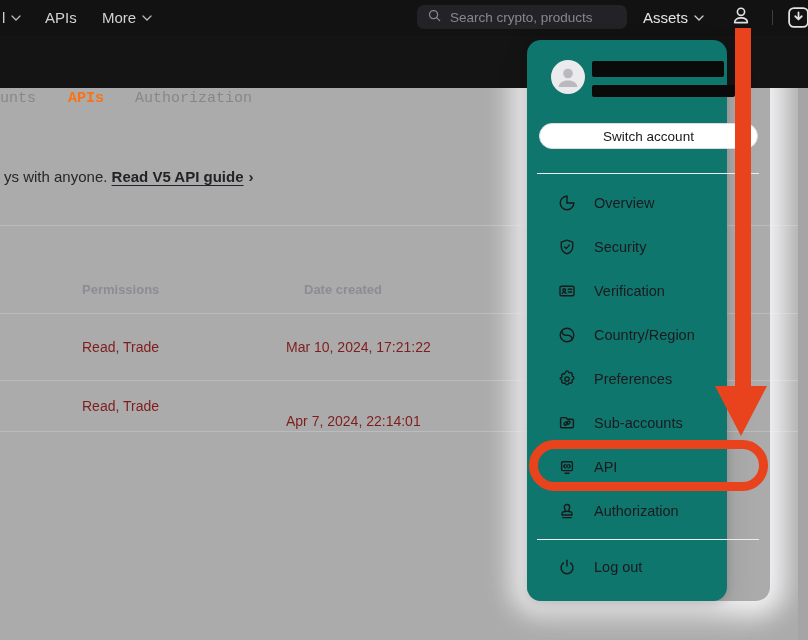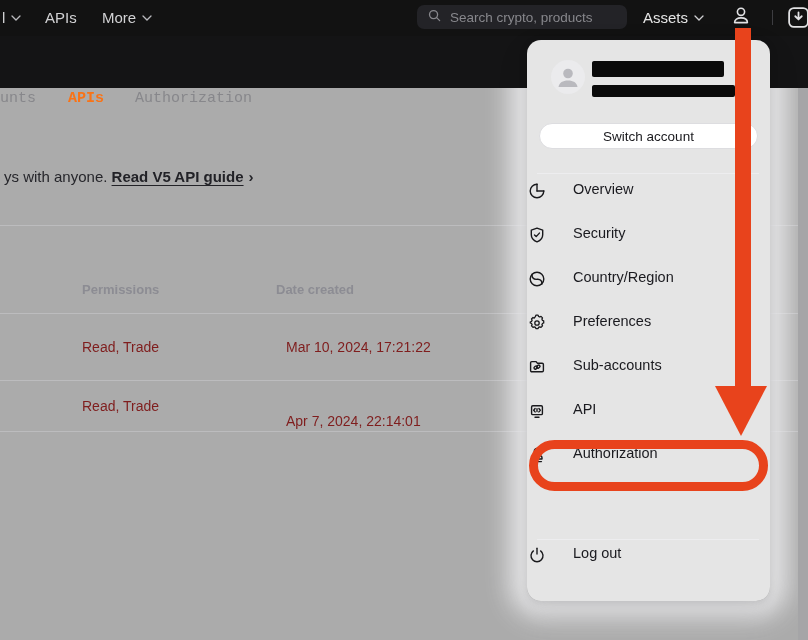--- a/index.html
+++ b/index.html
@@ -30,29 +30,29 @@
   .notice { position:absolute; left:4px; top:80px; font-size:15px; color:#26262b; white-space:nowrap; }
   .notice a { color:#222227; font-weight:600; text-decoration:underline; text-underline-offset:3px; cursor:pointer; }
   .notice .chevr { font-weight:600; margin-left:5px; }
   .hline { position:absolute; left:0; width:808px; height:1px; background:#bcbcbe; }
   .th { position:absolute; top:194px; font-size:13px; color:#8c8c93;font-weight:bold; }
   .cell { position:absolute; font-size:14px; color:#7f1d1d; }
 
   
   .halo { left:527px; top:40px; width:243px; height:561px; border-radius:14px; box-shadow:0 0 26px 16px rgba(249,249,251,0.92); z-index:5; }
   .rightstrip { left:798px; top:88px; width:10px; height:552px; background:#a5a5a7; z-index:12; }
-  .card { left:527px; top:40px; width:243px; height:561px; background:#e5e5e5; border-radius:14px; box-shadow:0 2px 8px rgba(0,0,0,0.14), 0 12px 32px rgba(0,0,0,0.10); z-index:20; }
+  .card { left:527px; top:40px; width:200px; height:561px; background:#0f766e; border-radius:14px; box-shadow:0 2px 8px rgba(0,0,0,0.14), 0 12px 32px rgba(0,0,0,0.10); z-index:20; }
   .avatar { position:absolute; left:24px; top:20px; width:34px; height:34px; border-radius:50%; background:#ebebed; overflow:hidden; }
   .redact { position:absolute; background:#0a0a0a; border-radius:2px; }
   .redact1 { left:65px; top:21px; width:132px; height:16px; }
   .redact2 { left:65px; top:45px; width:143px; height:12px; }
   .switchbtn { position:absolute; left:12px; top:83px; width:219px; height:26px; border:1px solid #dddde0; border-radius:13px; background:#fff; font-size:13.5px; color:#19191d; display:flex; align-items:center; justify-content:center; cursor:pointer; font-family:inherit; }
   .card-div { position:absolute; left:10px; width:222px; height:1px; background:#ededef; }
   .menu { position:absolute; left:0; top:141px; width:243px; }
-  .menu-item { height:44px; display:flex; gap:26px; cursor:pointer; }
+  .menu-item { height:44px; display:flex; align-items:center; padding-left:30px; gap:17px; cursor:pointer; }
   .mi-icon { width:20px; height:20px; color:#19191c; flex:0 0 20px; }
   .mi-icon svg { display:block; }
   .mi-label { font-size:14.5px; color:#1a1a1f; }
   .logout { position:absolute; left:0; top:505px; width:243px; }
 
   
   .ring { left:529px; top:440px; width:239px; height:51px; border:9px solid var(--accent,#e8431c); border-radius:25.5px; z-index:40; }
   .arrow-shaft { left:735px; top:28px; width:16px; height:359px; background:var(--accent,#e8431c); z-index:50; }
   .arrow-head { left:715px; top:386px; width:0; height:0; border-left:26px solid transparent; border-right:26px solid transparent; border-top:50px solid var(--accent,#e8431c); z-index:50; }
 </style>
@@ -61,21 +61,21 @@
 
 <div id="screen">
 
   <div class="abs content">
     <p class="notice"><span>ys with anyone.</span>
       <a>Read V5 API guide</a><span class="chevr">›</span></p>
 
     <div class="hline" style="top:137px"></div>
 
     <span class="th" style="left:82px">Permissions</span>
-    <span class="th" style="left:276px">Date created</span>
+    <span class="th" style="left:304px">Date created</span>
 
     <div class="hline" style="top:225px"></div>
 
     <div>
       <span class="cell" style="left:82px; top:251px">Read, Trade</span>
       <span class="cell" style="left:286px; top:251px">Mar 10, 2024, 17:21:22</span>
     </div>
 
     <div class="hline" style="top:292px"></div>
 
@@ -178,20 +178,31 @@
             <svg viewBox="0 0 20 20" width="20" height="20" fill="none" stroke="currentColor" stroke-width="1.4" stroke-linecap="round" stroke-linejoin="round">
               <path d="M10 3.1l5.7 2v4.7c0 3.5-2.2 5.8-5.7 7.1-3.5-1.3-5.7-3.6-5.7-7.1V5.1z"></path>
               <path d="M7.5 9.9l1.7 1.7 3.2-3.5"></path>
             </svg>
           </span>
         <span class="mi-label">Security</span>
       </div>
       <div class="menu-item">
         <span class="mi-icon">
             <svg viewBox="0 0 20 20" width="20" height="20" fill="none" stroke="currentColor" stroke-width="1.4" stroke-linecap="round" stroke-linejoin="round">
+              <rect x="3" y="5.2" width="14" height="9.6" rx="1.4"></rect>
+              <circle cx="7.2" cy="8.9" r="1.3"></circle>
+              <path d="M5.3 12.4c.4-1.4 3.4-1.4 3.8 0"></path>
+              <path d="M11.3 8.2h3.4M11.3 11h3.4"></path>
+            </svg>
+          </span>
+        <span class="mi-label">Verification</span>
+      </div>
+      <div class="menu-item">
+        <span class="mi-icon">
+            <svg viewBox="0 0 20 20" width="20" height="20" fill="none" stroke="currentColor" stroke-width="1.4" stroke-linecap="round" stroke-linejoin="round">
               <circle cx="10" cy="10" r="6.8"></circle>
               <path d="M5.1 5.3c-.4 2.9 1.1 5.4 4.9 5 3.7-.4 5.3 2.1 4.8 4.9"></path>
             </svg>
           </span>
         <span class="mi-label">Country/Region</span>
       </div>
       <div class="menu-item">
         <span class="mi-icon">
             <svg viewBox="0 0 20 20" width="20" height="20" fill="none" stroke="currentColor" stroke-width="1.3" stroke-linecap="round" stroke-linejoin="round">
               <path d="M8.5 3.4l.4-1.2h2.2l.4 1.2 1.3.6 1.2-.6 1.5 1.5-.6 1.2.6 1.3 1.2.4v2.2l-1.2.4-.6 1.3.6 1.2-1.5 1.5-1.2-.6-1.3.6-.4 1.2H8.9l-.4-1.2-1.3-.6-1.2.6-1.5-1.5.6-1.2-.6-1.3-1.2-.4V8.9l1.2-.4.6-1.3-.6-1.2 1.5-1.5 1.2.6z"></path>

